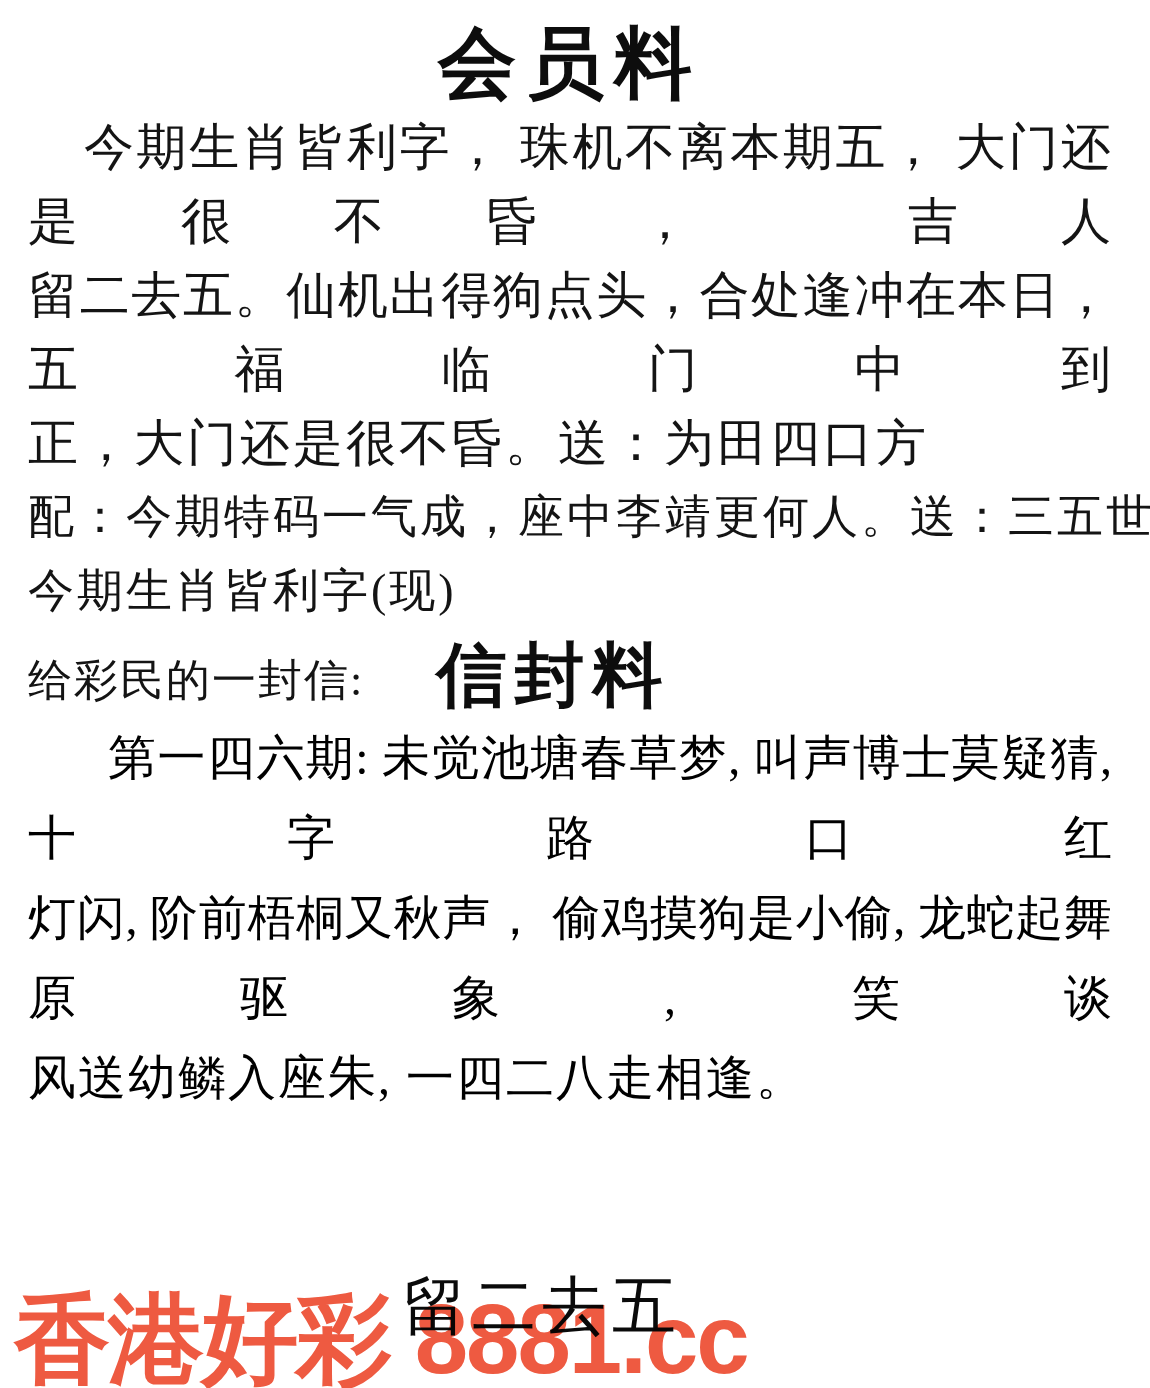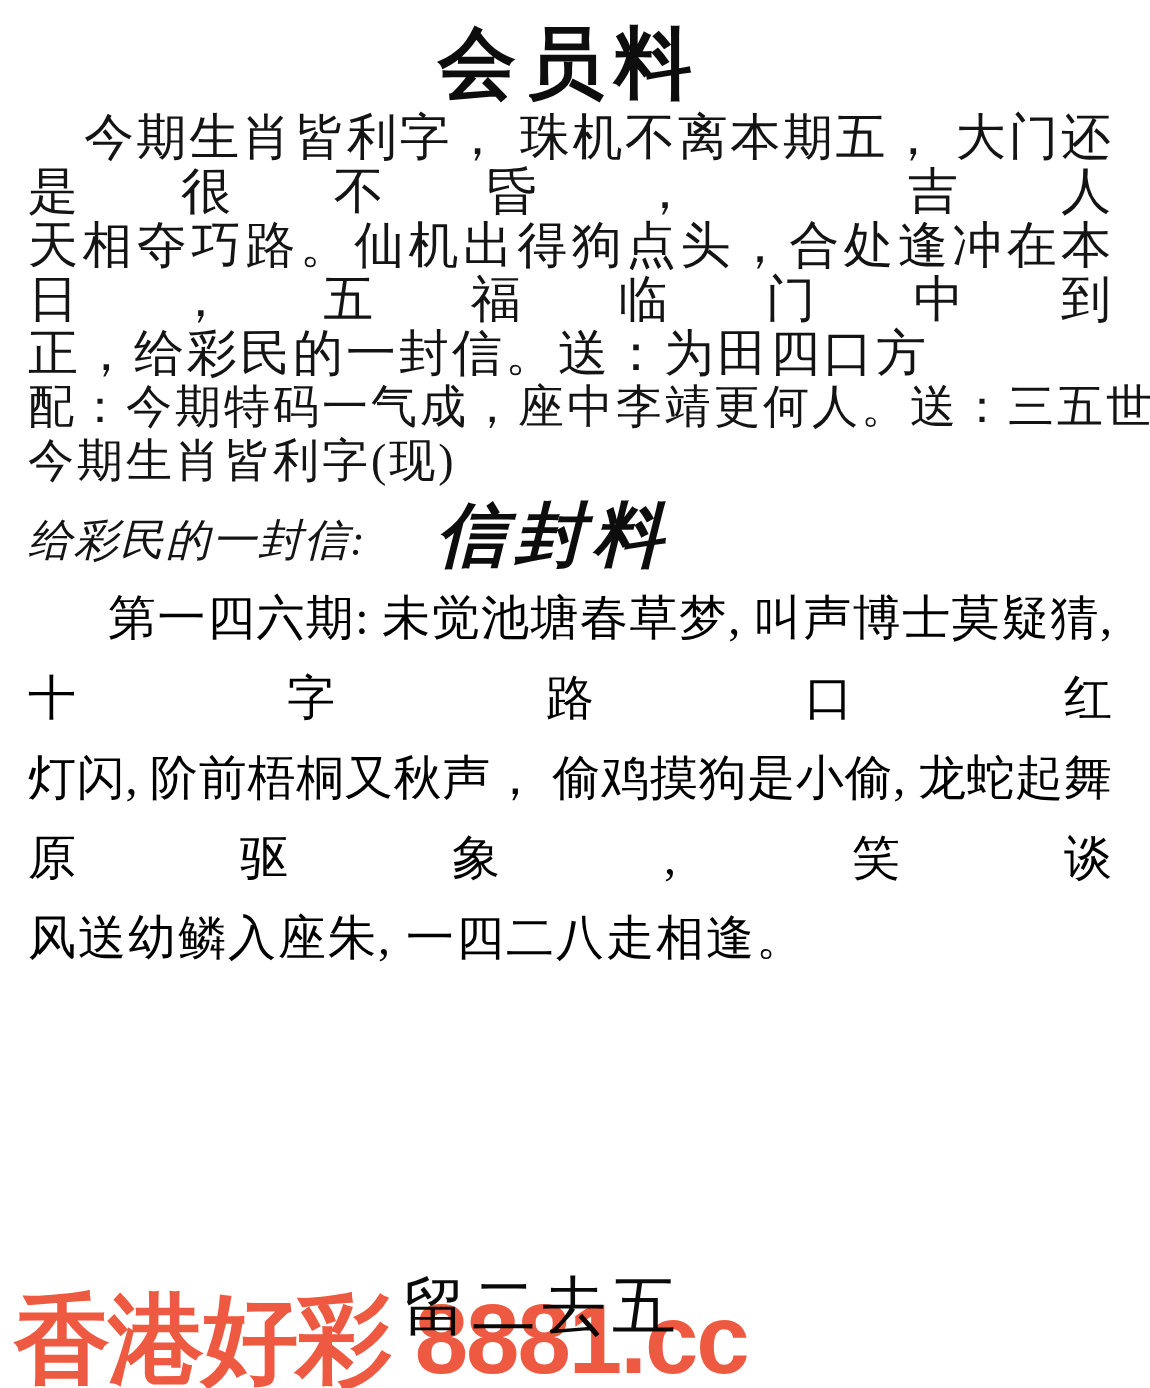--- a/index.html
+++ b/index.html
@@ -20,40 +20,39 @@
     font-size: 78px;
     line-height: 92px;
     font-weight: bold;
     text-align: center;
     letter-spacing: 10px;
     color: #0d0d0d;
   }
 
   .mline {
     font-size: 48px;
-    line-height: 54px;
+    line-height: 74px;
     letter-spacing: 3px;
     color: #141414;
     white-space: nowrap;
   }
   .mline.stretch {
     white-space: normal;
     text-align: justify;
     text-align-last: justify;
     letter-spacing: 1px;
   }
   .fs50 { font-size: 50px; }
   .fs46 { font-size: 46px; }
   .indent1 { text-indent: 56px; }
   .indent2 { text-indent: 80px; }
 
   .env-header {
     position: relative;
     height: 90px;
-    font-style: italic;
   }
   .env-label {
     position: absolute;
     left: 0;
     bottom: 8px;
     font-size: 44px;
     letter-spacing: 2px;
     color: #141414;
   }
   .title-env {
@@ -113,22 +112,22 @@
 </style>
 </head>
 <body>
 
 <div class="page">
   <div class="inner">
 
     <h1 class="title-main">会员料</h1>
 
     <div class="mline fs50 stretch indent1">今期生肖皆利字， 珠机不离本期五， 大门还是很不昏， 吉人</div>
-    <div class="mline fs50 stretch">天相夺巧路。仙机出得狗点头，合处逢冲在本日，五福临门中到</div>
-    <div class="mline fs50">正，给彩民的一封信。送：为田四口方</div>
+    <div class="mline fs50 stretch">留二去五。仙机出得狗点头，合处逢冲在本日，五福临门中到</div>
+    <div class="mline fs50">正，大门还是很不昏。送：为田四口方</div>
     <div class="mline fs46">配：今期特码一气成，座中李靖更何人。送：三五世上有。</div>
     <div class="mline fs46">今期生肖皆利字(现)</div>
 
     <div class="env-header">
       <span class="env-label">给彩民的一封信:</span>
       <span class="title-env">信封料</span>
     </div>
 
     <div class="eline stretch indent2">第一四六期: 未觉池塘春草梦, 叫声博士莫疑猜, 十字路口红</div>
     <div class="eline stretch">灯闪, 阶前梧桐又秋声， 偷鸡摸狗是小偷, 龙蛇起舞原驱象, 笑谈</div>

